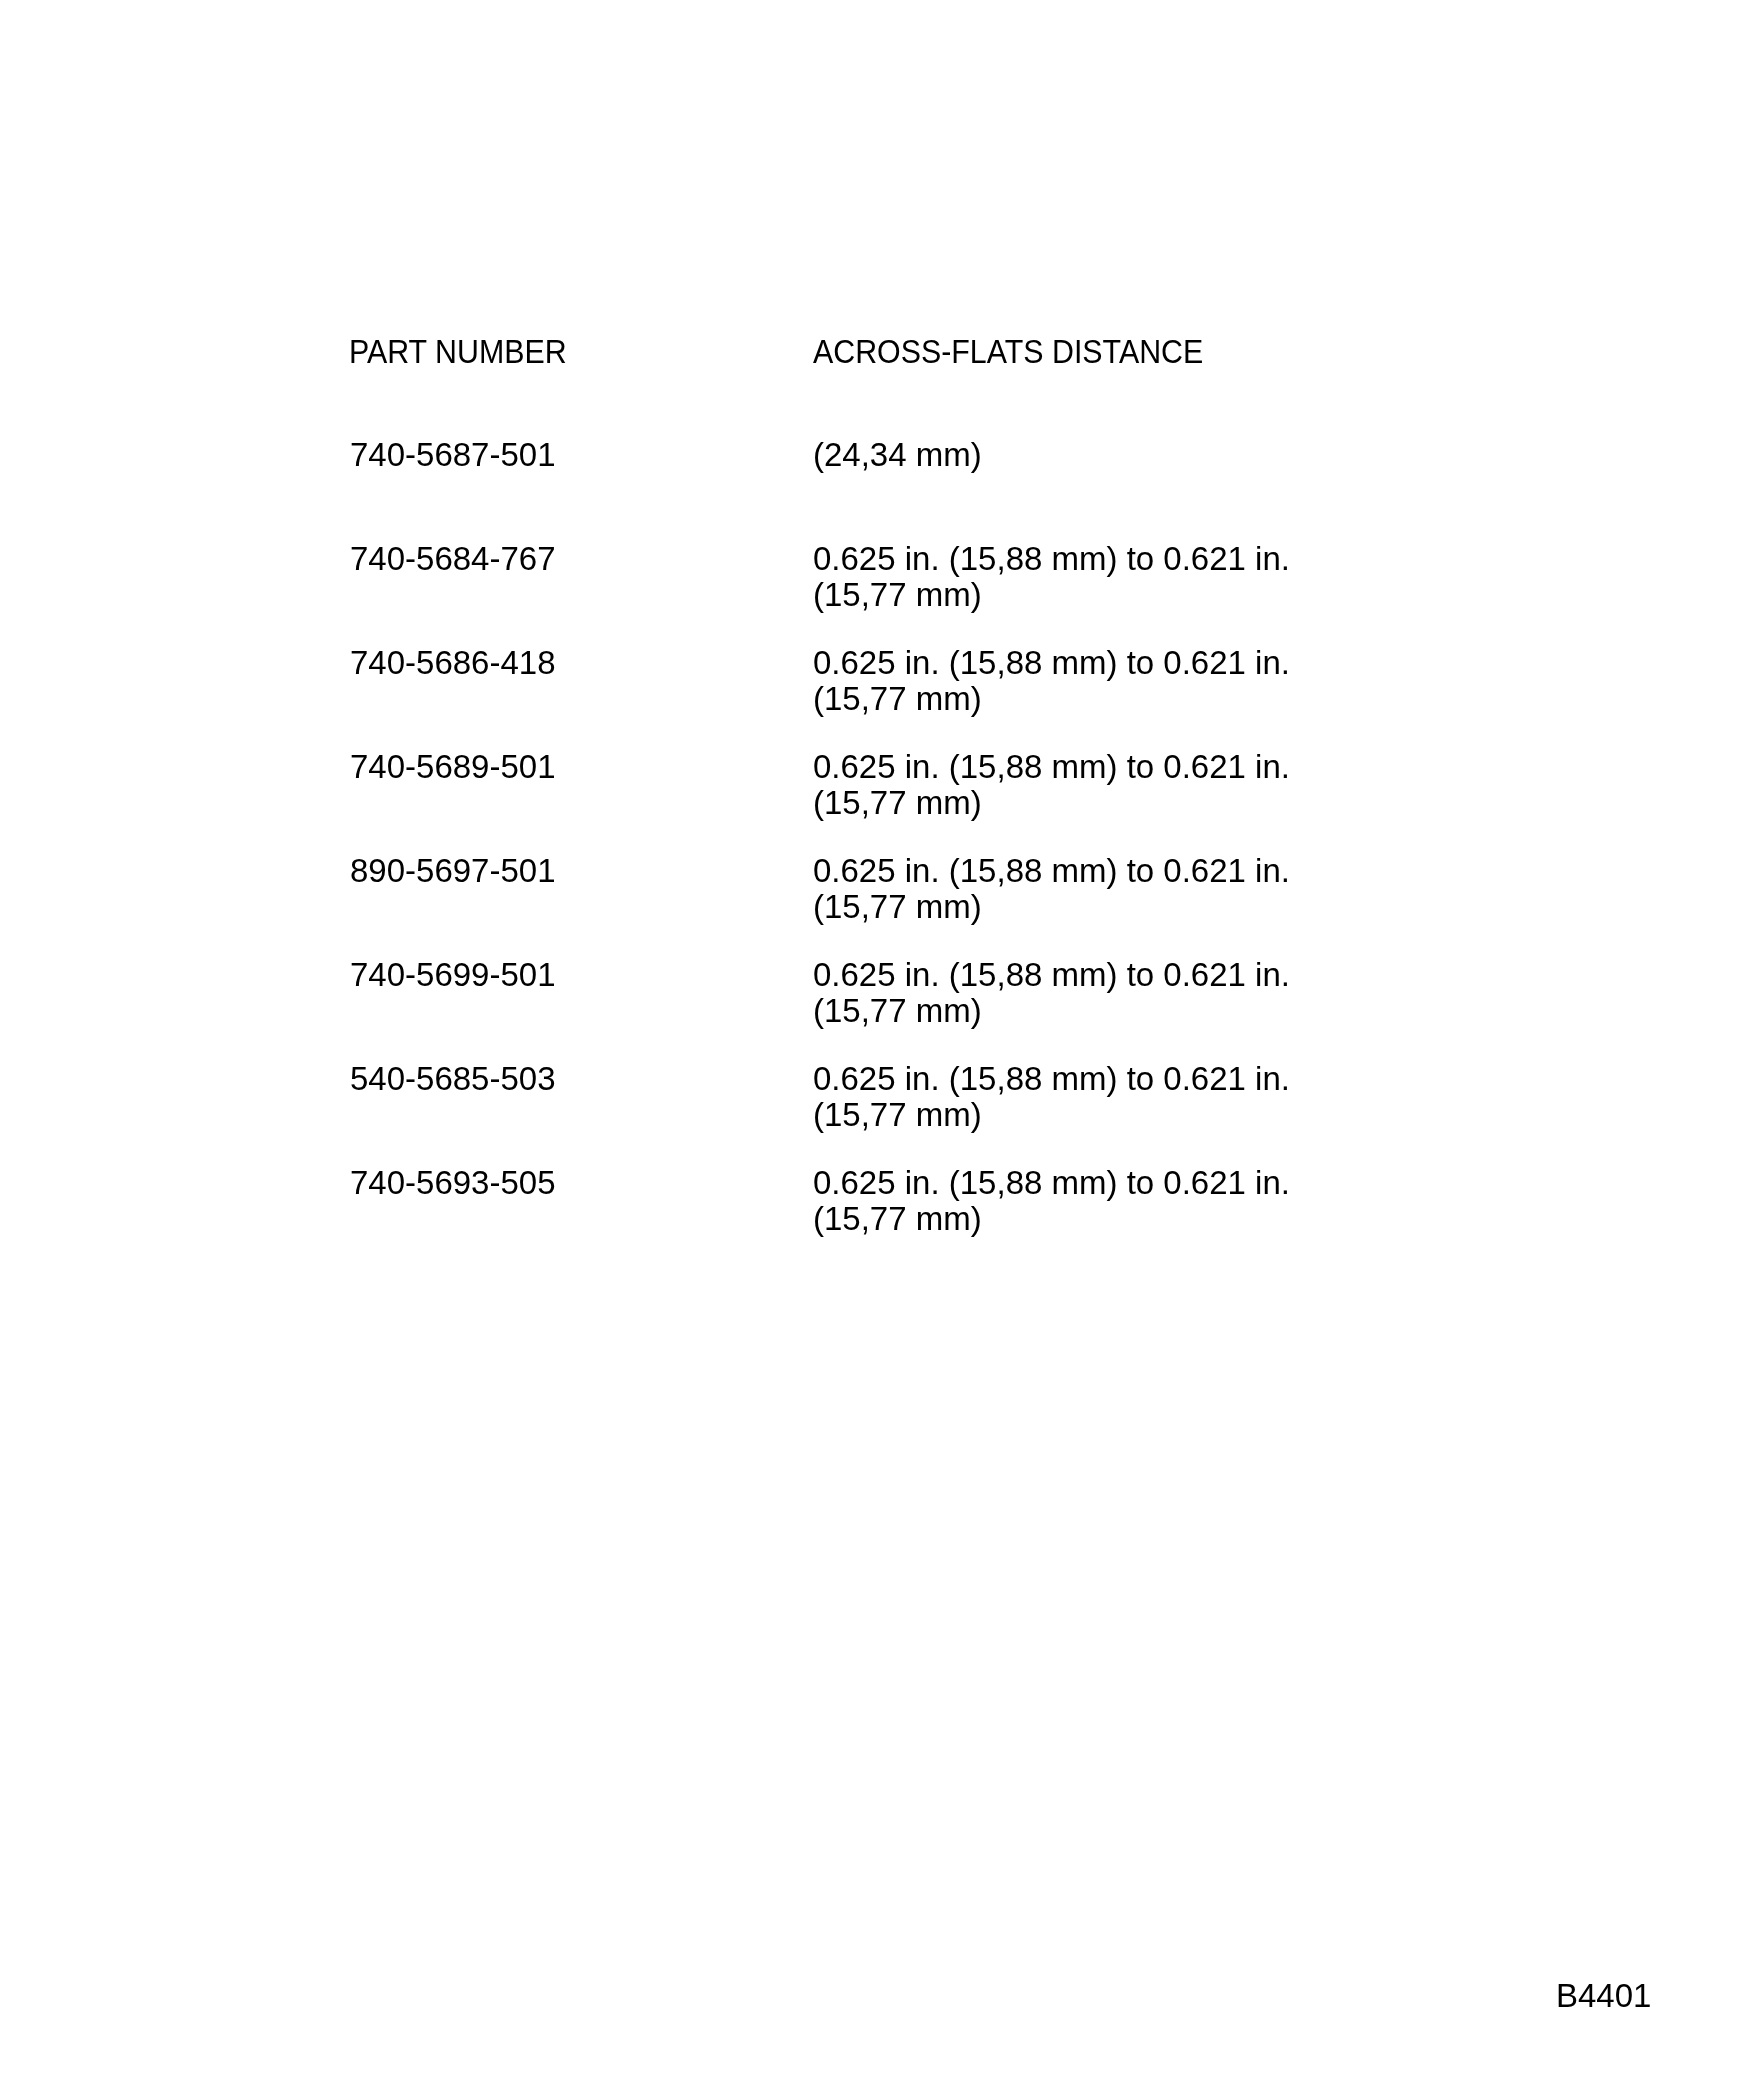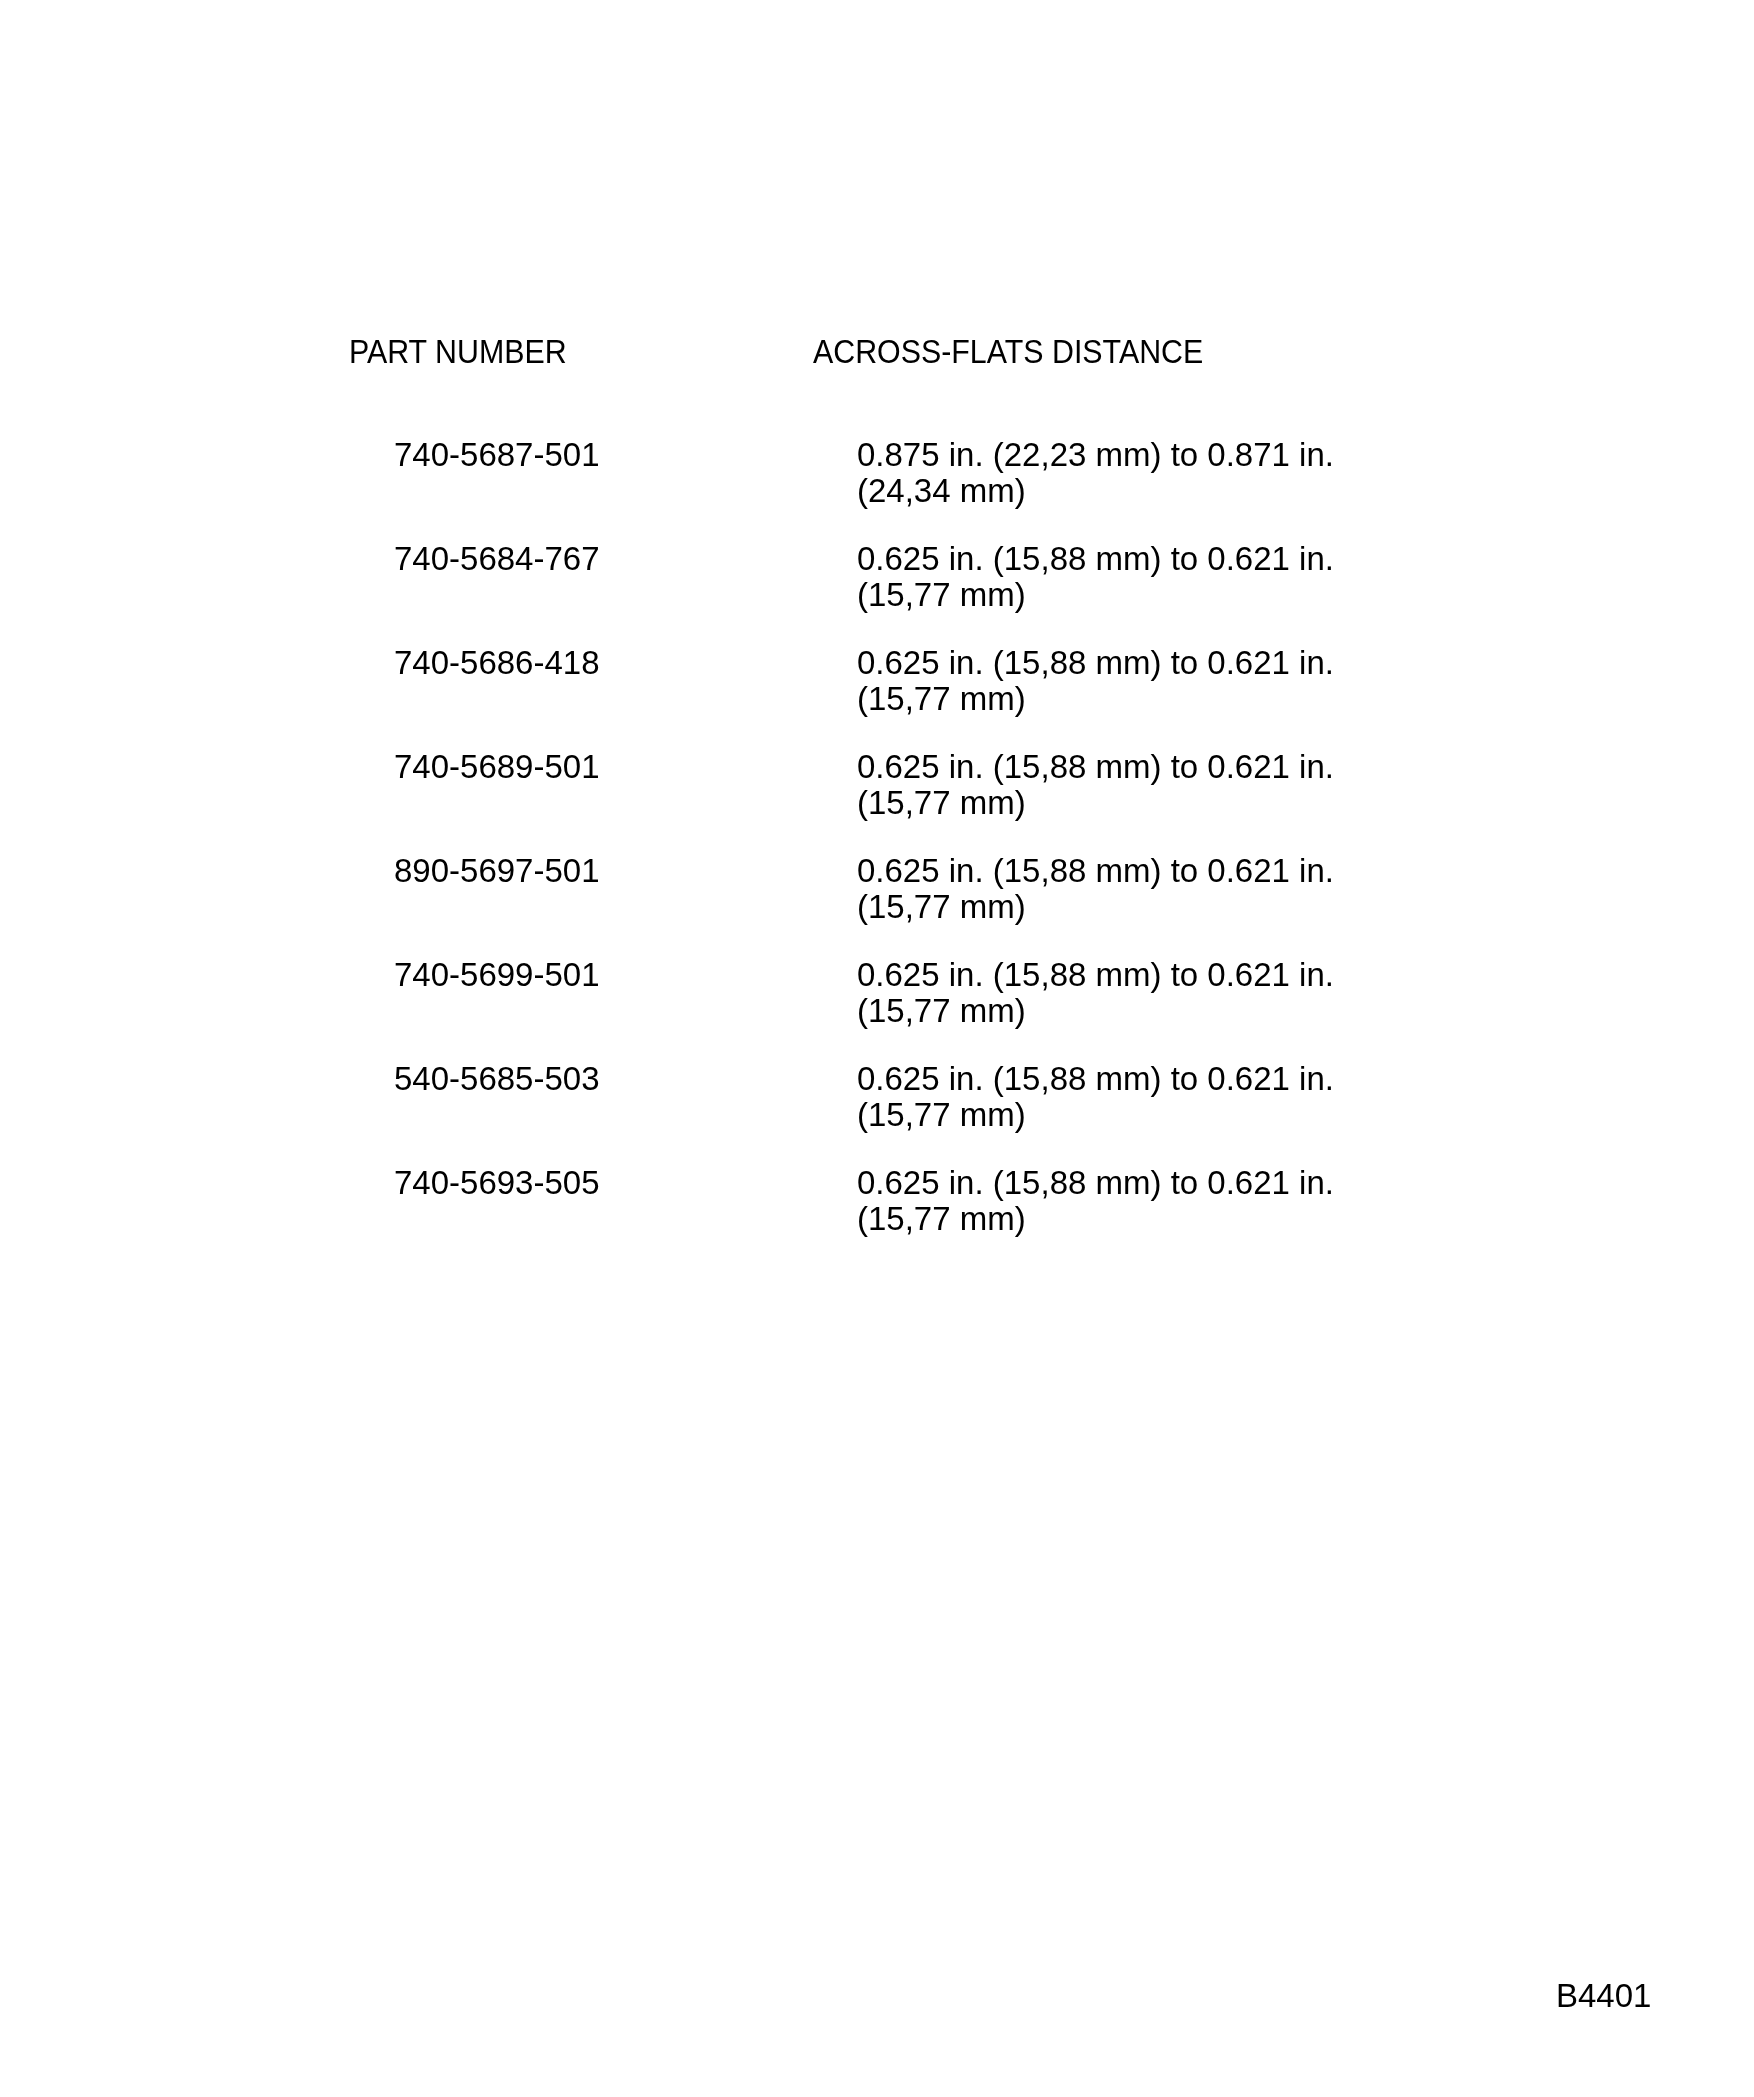--- a/index.html
+++ b/index.html
@@ -1,37 +1,36 @@
 <!DOCTYPE html>
 <html style="font-size:10.3px"><head>
 <meta charset="utf-8">
 <style>
   html, body { margin: 0; padding: 0; background: #ffffff; }
   body { width: 1755px; height: 2097px; position: relative; overflow: hidden;
          font-family: "Liberation Sans", sans-serif; color: #000; }
   .hdr { position: absolute; top: 333px; font-size: 33px; transform: scaleX(0.92); transform-origin: left top; }
   .hdr-pn { left: 349px; }
   .hdr-af { left: 813px; }
-  .rows { position: absolute; top: 437px; left: 0; width: 1488px; padding-left: 44px; }
+  .rows { position: absolute; top: 437px; left: 0; width: 1488px; }
   .row { position: relative; height: 104px; }
   .pn { position: absolute; left: 350px; top: 0; font-size: 33px; line-height: 36px; }
   .val { position: absolute; left: 813px; top: 0; font-size: 33px; line-height: 36px; width: 643px; }
   .fig { position: absolute; left: 1556px; top: 1977px; font-size: 33px; font-weight: normal; }
 </style>
 </head>
 <body>
 
 <div class="hdr hdr-pn">PART NUMBER</div>
 <div class="hdr hdr-af">ACROSS-FLATS DISTANCE</div>
 
 <div class="rows">
   <div class="row">
     <div class="pn">740-5687-501</div>
     <div class="val">
-        <div>0.875 in. (22,23 mm) to 0.871 in.</div>
         <div>(24,34 mm)</div>
       </div>
   </div>
   <div class="row">
     <div class="pn">740-5684-767</div>
     <div class="val">
         <div>0.625 in. (15,88 mm) to 0.621 in.</div>
         <div>(15,77 mm)</div>
       </div>
   </div>

